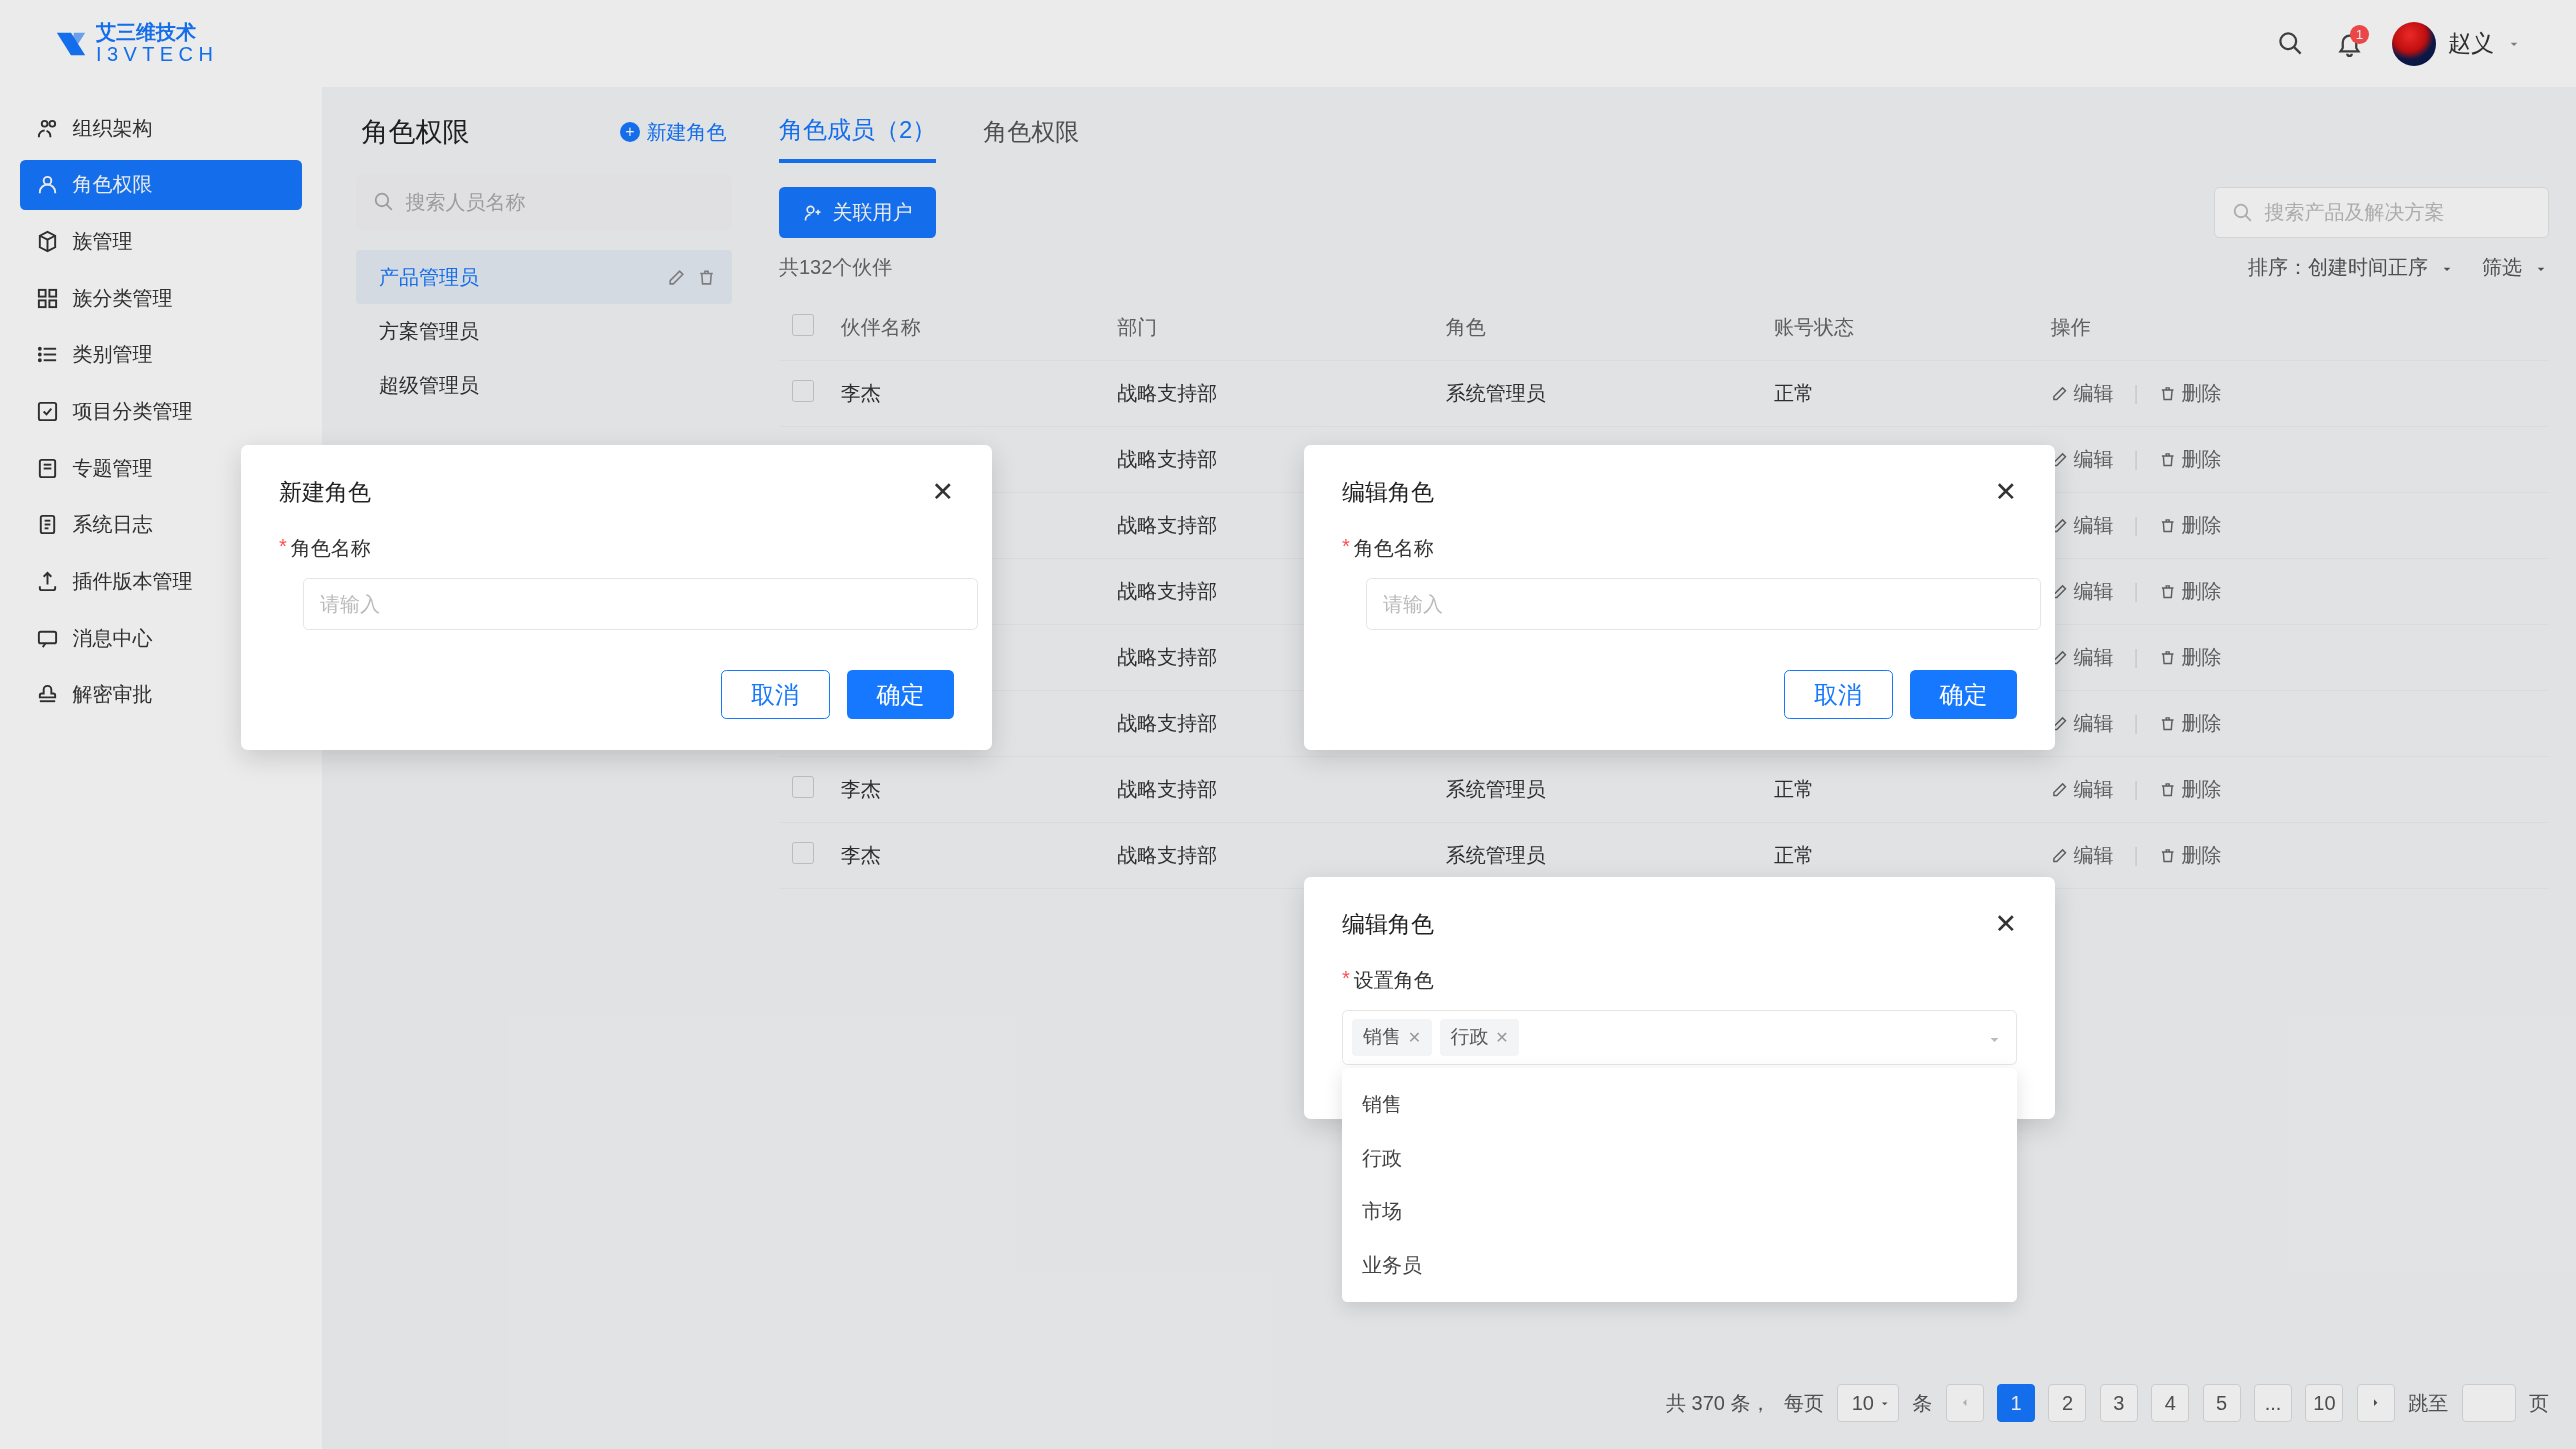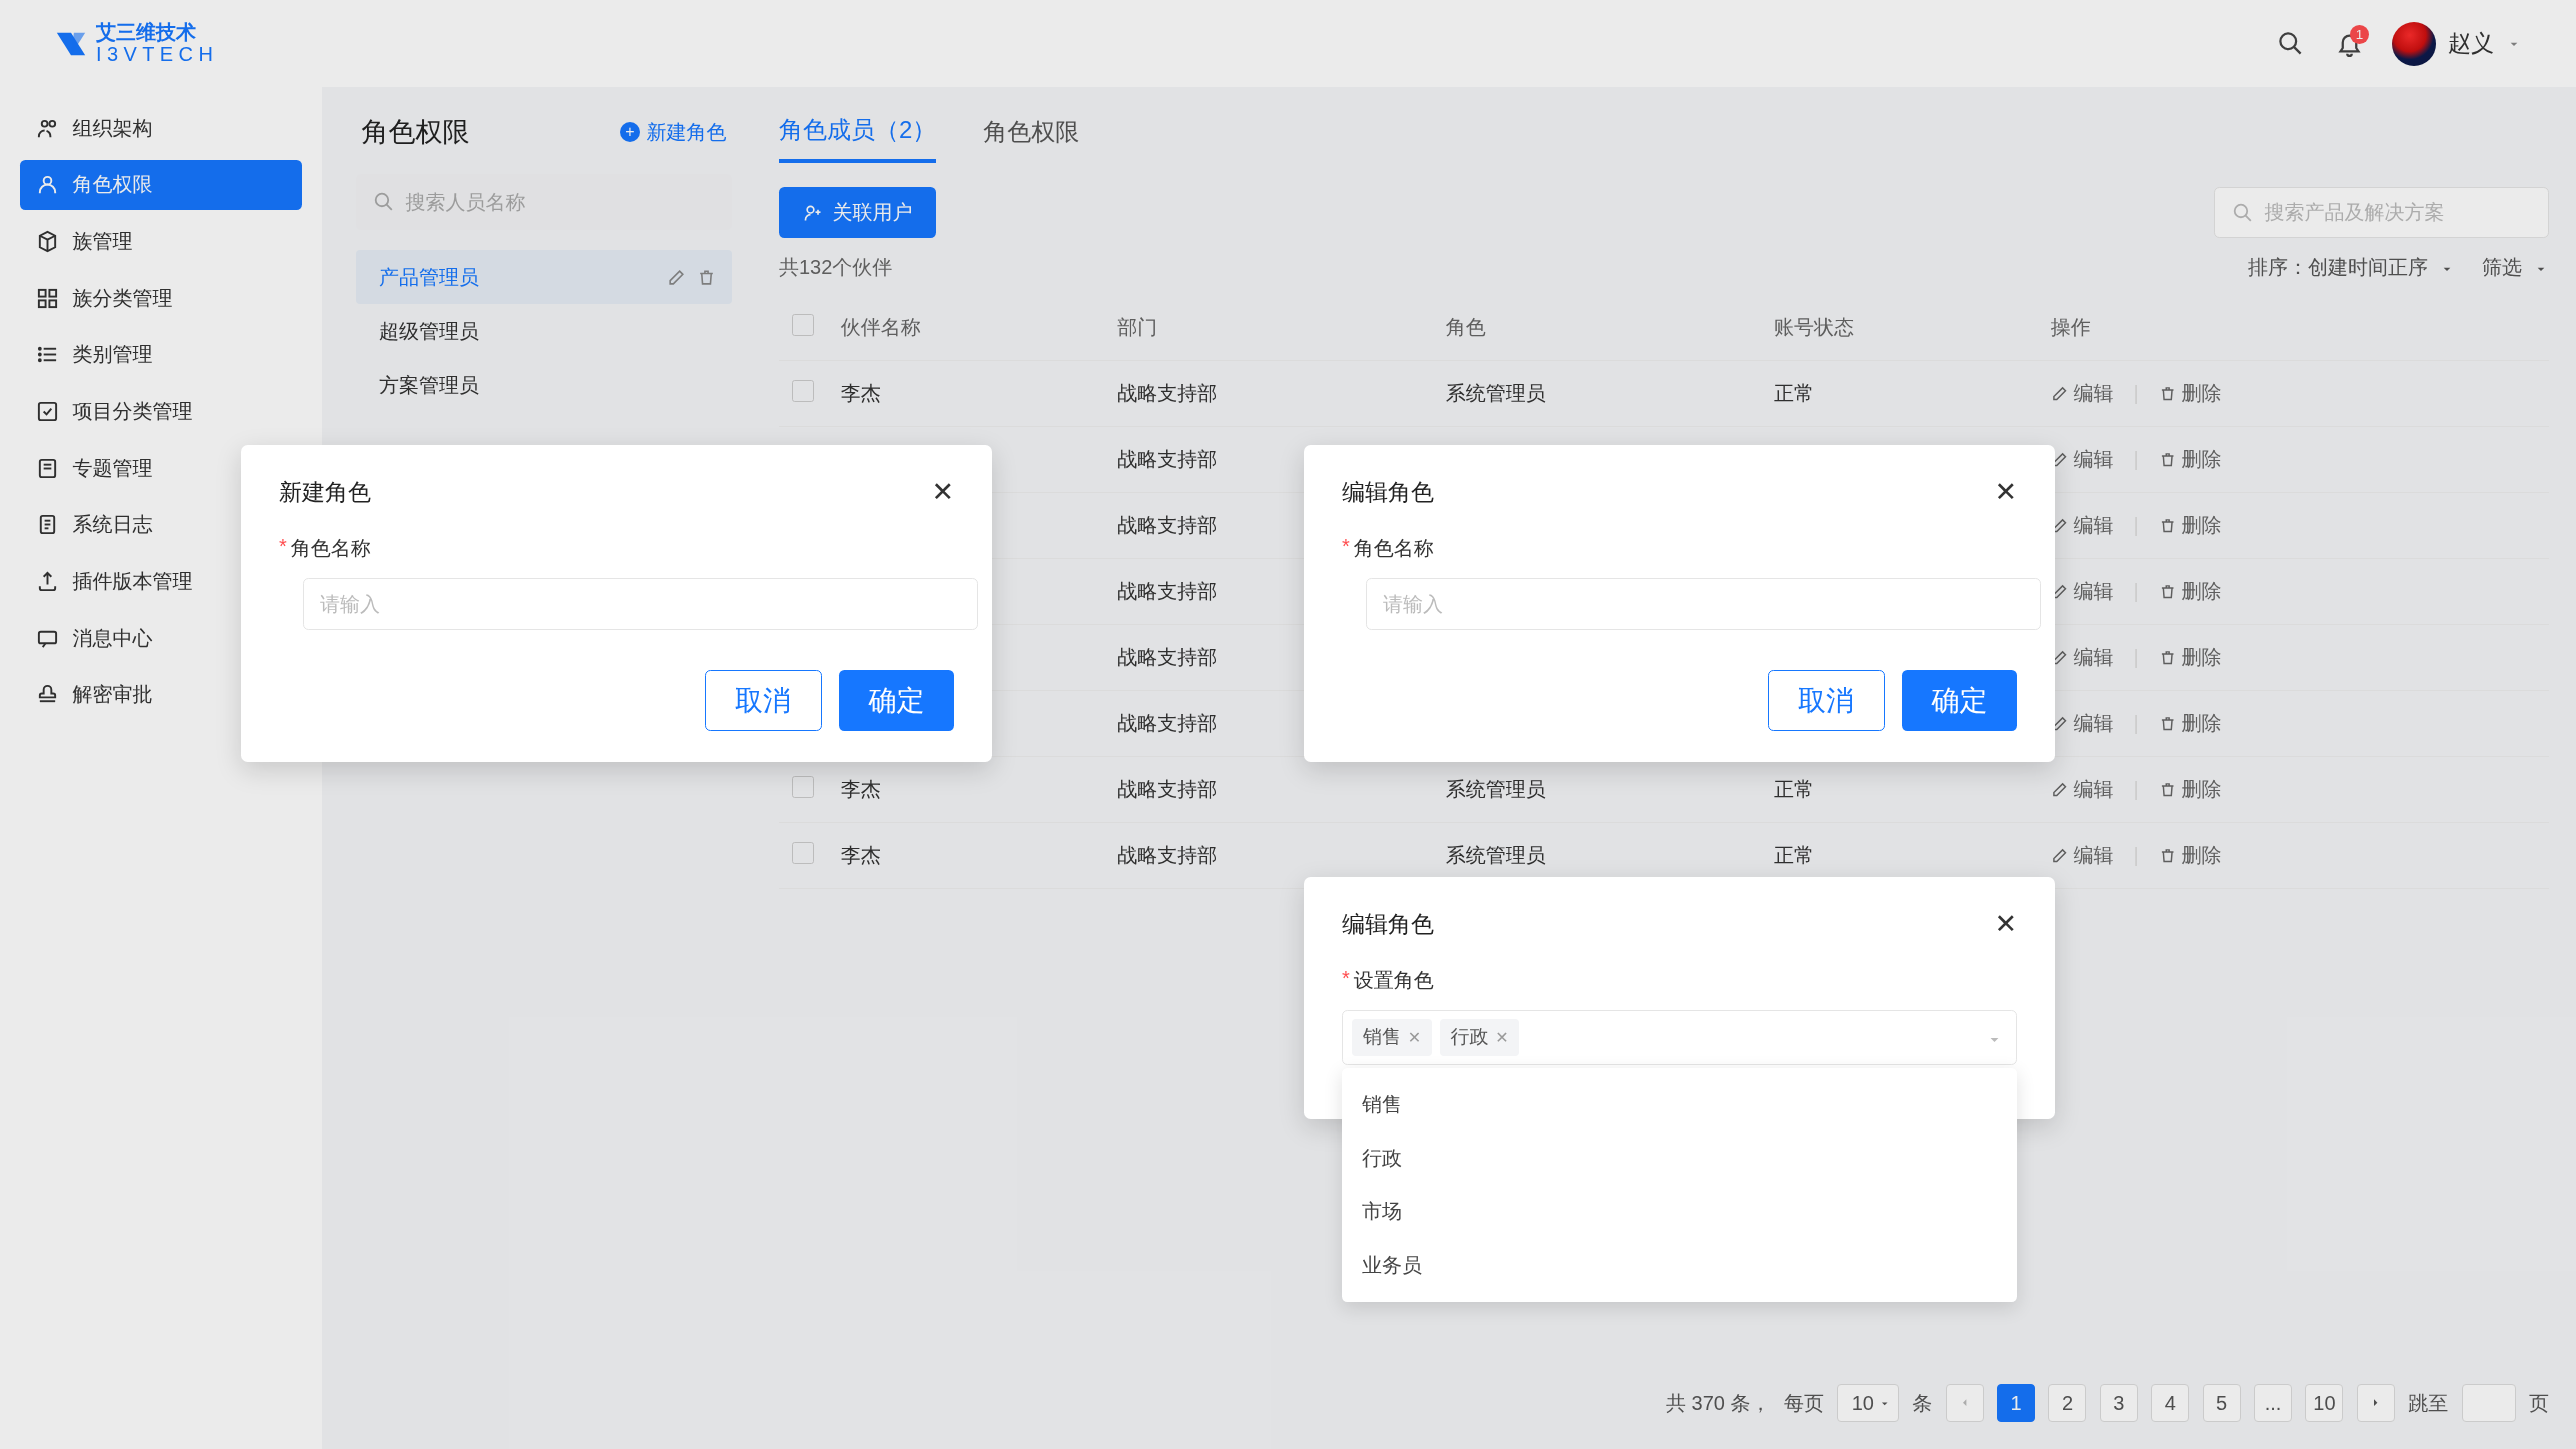--- a/index.html
+++ b/index.html
@@ -68,21 +68,21 @@
 
 .modal { position: absolute; background: #fff; border-radius: 6.7px; box-shadow: 0 8px 27px rgba(0,0,0,0.15); z-index: 200; padding: 31px 38px; }
 .modal-head { display: flex; align-items: center; justify-content: space-between; margin-bottom: 27px; }
 .modal-title { font-size: 23px; color: #222; }
 .close-x { font-size: 27px; color: #333; font-weight: 300; }
 .form-label { font-size: 20px; color: #333; margin-bottom: 16px; display: flex; gap: 4px; }
 .req { color: #ff4d4f; }
 .form-input { width: 100%; height: 52px; border: 1.3px solid #e5e5e5; border-radius: 5.4px; padding: 0 16px; font-size: 20px; color: #333; margin-left: 24px; }
 .form-input::placeholder { color: #bbb; }
 .modal-foot { display: flex; justify-content: flex-end; gap: 17.4px; margin-top: 40px; }
-.btn { height: 61px; padding: 0 29.5px; border-radius: 5.4px; font-size: 28px; display: inline-flex; align-items: center; justify-content: center; }
+.btn { height: 49px; padding: 0 29.5px; border-radius: 5.4px; font-size: 24px; display: inline-flex; align-items: center; justify-content: center; }
 .btn-default { background: #fff; border: 1.3px solid #1677ff; color: #1677ff; }
 .btn-fill { background: #1677ff; color: #fff; border: none; }
 
 .tag-select { position: relative; }
 .tag-input { min-height: 52px; border: 1.3px solid #e5e5e5; border-radius: 5.4px; padding: 8px 34px 8px 9.4px; display: flex; flex-wrap: wrap; gap: 8px; align-items: center; }
 .tag { background: #f3f4f6; border-radius: 4px; padding: 5.4px 10.7px; font-size: 19px; color: #555; display: flex; align-items: center; gap: 6.7px; }
 .tag-x { color: #999; font-size: 16px; }
 .sel-arrow { position: absolute; right: 13.4px; top: 20px; color: #bbb; }
 .dropdown { position: absolute; left: 0; top: 58px; width: 100%; background: #fff; border-radius: 5.4px; box-shadow: 0 5.4px 19px rgba(0,0,0,0.12); padding: 9.4px 0; }
 .dd-item { padding: 13.4px 20px; font-size: 20px; color: #444; }
@@ -244,24 +244,24 @@
             <div class="role-actions">
               <svg width="19" height="19" viewBox="0 0 24 24" fill="none" stroke="currentColor" stroke-width="2">
                   <path d="M4 20h4L20 8l-4-4L4 16v4z"></path>
                 </svg>
               <svg width="19" height="19" viewBox="0 0 24 24" fill="none" stroke="currentColor" stroke-width="2">
                   <path d="M4 7h16M10 7V4h4v3M6 7l1 13h10l1-13"></path>
                 </svg>
             </div>
           </div>
           <div class="role-item">
-            <span>超级管理员</span>
+            <span>方案管理员</span>
           </div>
           <div class="role-item">
-            <span>方案管理员</span>
+            <span>超级管理员</span>
           </div>
         </div>
       </div>
 
       <div class="content">
         <div class="tabs">
           <div class="tab active">角色成员（2）</div>
           <div class="tab">角色权限</div>
         </div>
         <div class="toolbar">

